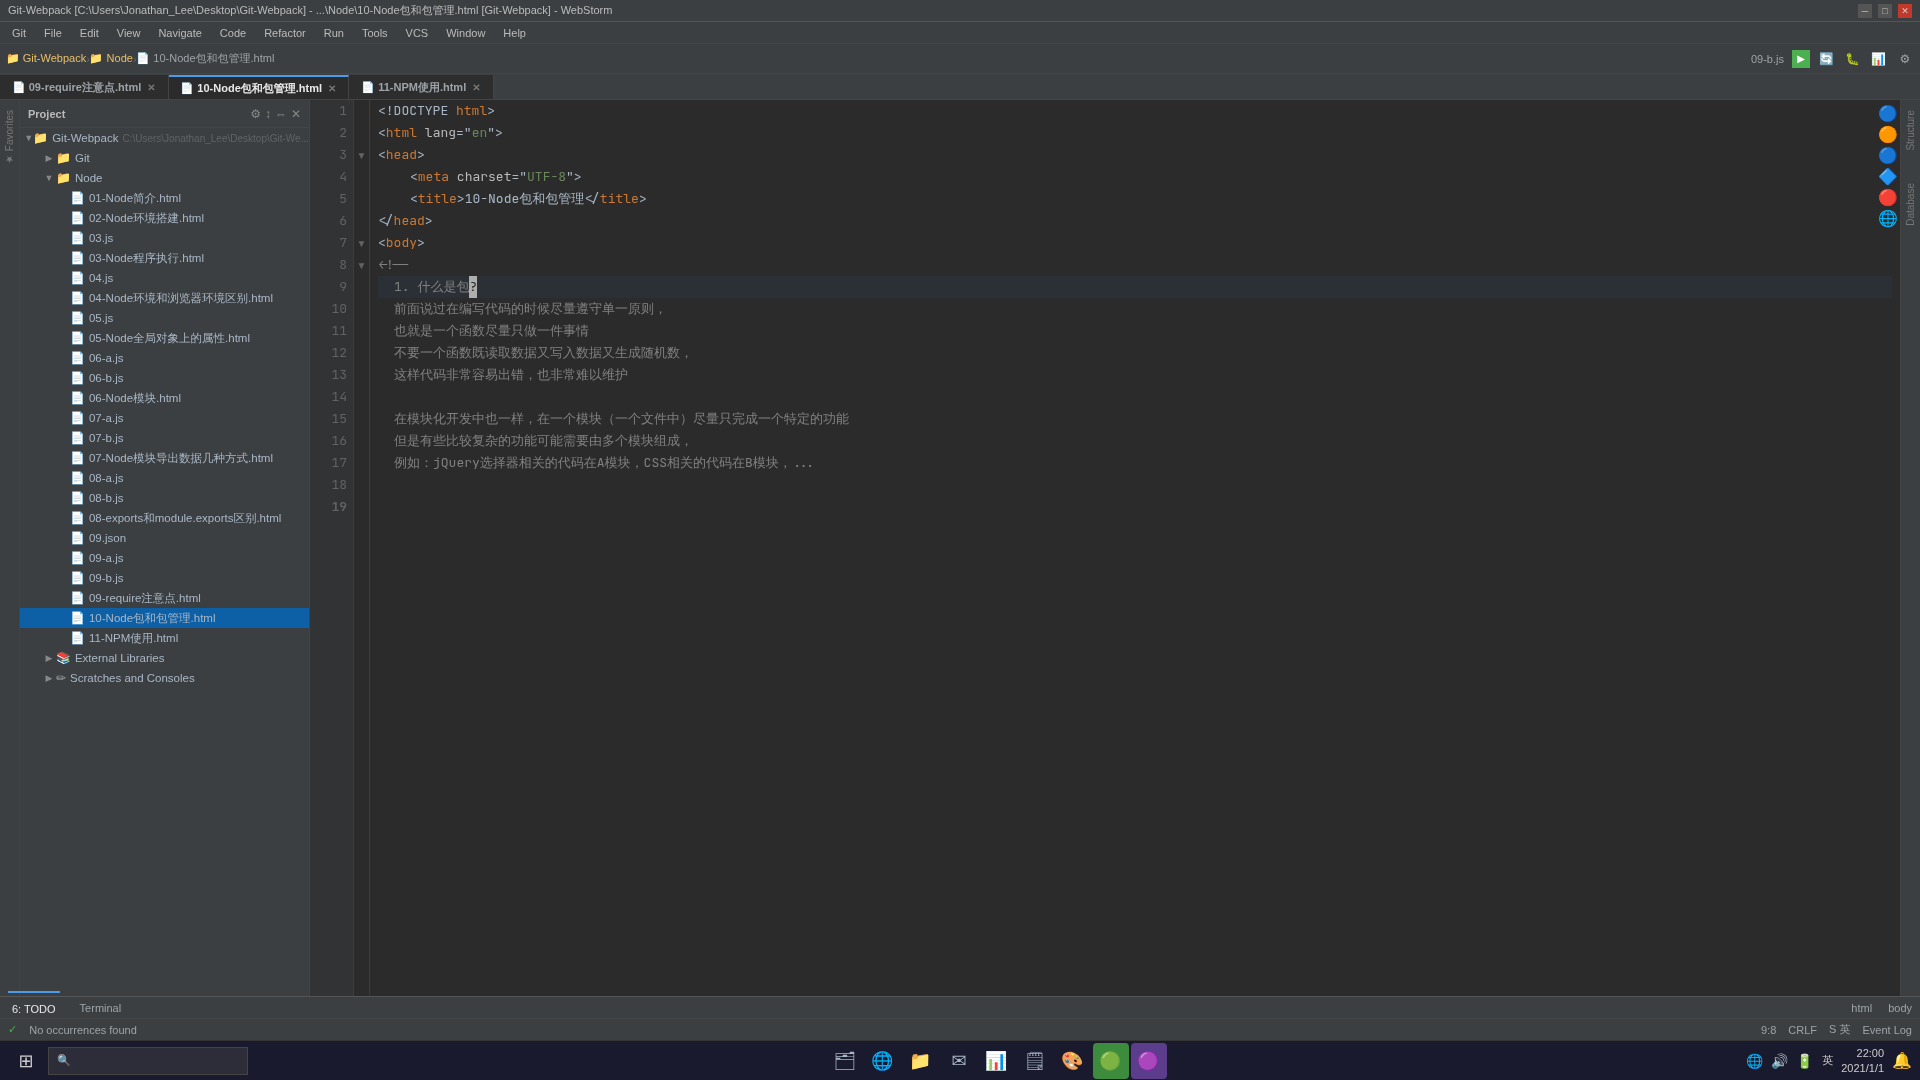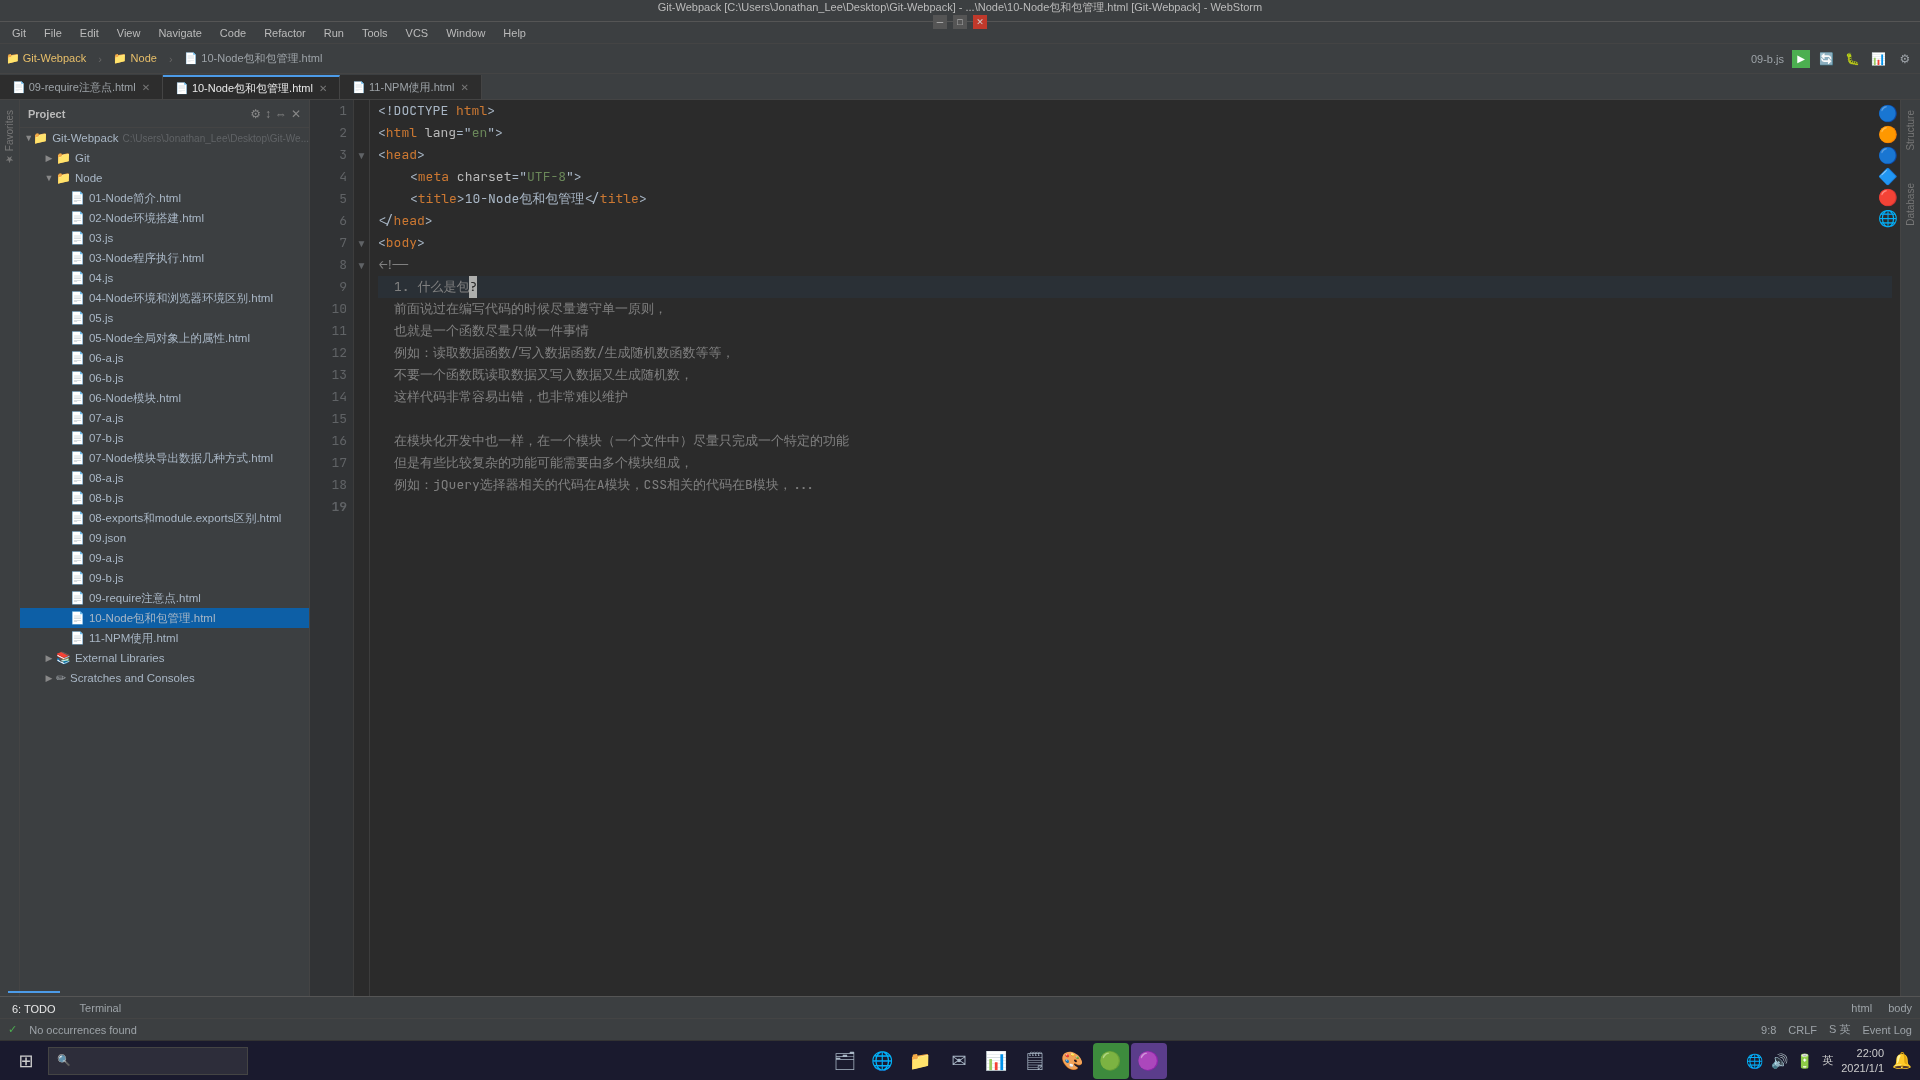--- a/index.html
+++ b/index.html
@@ -14,21 +14,20 @@
     }
     
     #titlebar {
       height: 22px;
       background: #3c3f41;
       display: flex;
       align-items: center;
       justify-content: space-between;
       padding: 0 8px;
       border-bottom: 1px solid #555;
-      flex-direction: column;
     }
     #titlebar-controls {
       display: flex;
       gap: 6px;
     }
     .win-btn {
       width: 14px; height: 14px;
       border: none;
       cursor: pointer;
       font-size: 9px;
@@ -58,21 +57,21 @@
       background: #3c3f41;
       display: flex;
       align-items: center;
       padding: 0 6px;
       gap: 6px;
       border-bottom: 1px solid #444;
     }
     .toolbar-breadcrumb {
       display: flex;
       align-items: center;
-      gap: 12px;
+      gap: 0;
       font-size: 11px;
       color: #9da3a8;
     }
     .toolbar-breadcrumb span { cursor: pointer; }
     .breadcrumb-sep { color: #666; }
     .toolbar-spacer { flex: 1; }
     .toolbar-right {
       display: flex;
       align-items: center;
       gap: 8px;
@@ -110,20 +109,21 @@
       padding: 0 12px;
       display: flex;
       align-items: center;
       gap: 6px;
       font-size: 11px;
       color: #9da3a8;
       background: #2d2d2d;
       border-right: 1px solid #444;
       cursor: pointer;
       white-space: nowrap;
+      font-weight: bold;
     }
     .tab.active {
       background: #2b2b2b;
       color: #e8e8e8;
       border-top: 2px solid #4c9be8;
     }
     .tab-close {
       font-size: 10px;
       color: #777;
       cursor: pointer;
@@ -687,21 +687,20 @@
           <div class="code-line"><span style="display:inline-block;width:32px;"></span><span class="punct">&lt;</span><span class="kw">title</span><span class="punct">&gt;</span><span class="text-cn">10-Node包和包管理</span><span class="punct">&lt;/</span><span class="kw">title</span><span class="punct">&gt;</span></div>
           <div class="code-line"><span class="punct">&lt;/</span><span class="kw">head</span><span class="punct">&gt;</span></div>
           <div class="code-line"><span class="punct">&lt;</span><span class="kw">body</span><span class="punct">&gt;</span></div>
           <div class="code-line"><span class="comment">&lt;!--</span></div>
           <div class="code-line" style="background:#2d4a6b30;">
             <span style="display:inline-block;width:16px;"></span>
             <span class="comment">1. 什么是包</span><span class="caret">?</span>
           </div>
           <div class="code-line"><span style="display:inline-block;width:16px;"></span><span class="comment">前面说过在编写代码的时候尽量遵守单一原则，</span></div>
           <div class="code-line"><span style="display:inline-block;width:16px;"></span><span class="comment">也就是一个函数尽量只做一件事情</span></div>
-          <div class="code-line"><span style="display:inline-block;width:16px;"></span><span class="comment">例如：读取数据函数/写入数据函数/生成随机数函数等等，</span></div>
           <div class="code-line"><span style="display:inline-block;width:16px;"></span><span class="comment">不要一个函数既读取数据又写入数据又生成随机数，</span></div>
           <div class="code-line"><span style="display:inline-block;width:16px;"></span><span class="comment">这样代码非常容易出错，也非常难以维护</span></div>
           <div class="code-line"></div>
           <div class="code-line"><span style="display:inline-block;width:16px;"></span><span class="comment">在模块化开发中也一样，在一个模块（一个文件中）尽量只完成一个特定的功能</span></div>
           <div class="code-line"><span style="display:inline-block;width:16px;"></span><span class="comment">但是有些比较复杂的功能可能需要由多个模块组成，</span></div>
           <div class="code-line"><span style="display:inline-block;width:16px;"></span><span class="comment">例如：jQuery选择器相关的代码在A模块，CSS相关的代码在B模块，...</span></div>
         </div>
       </div>
     </div>
   </div>

